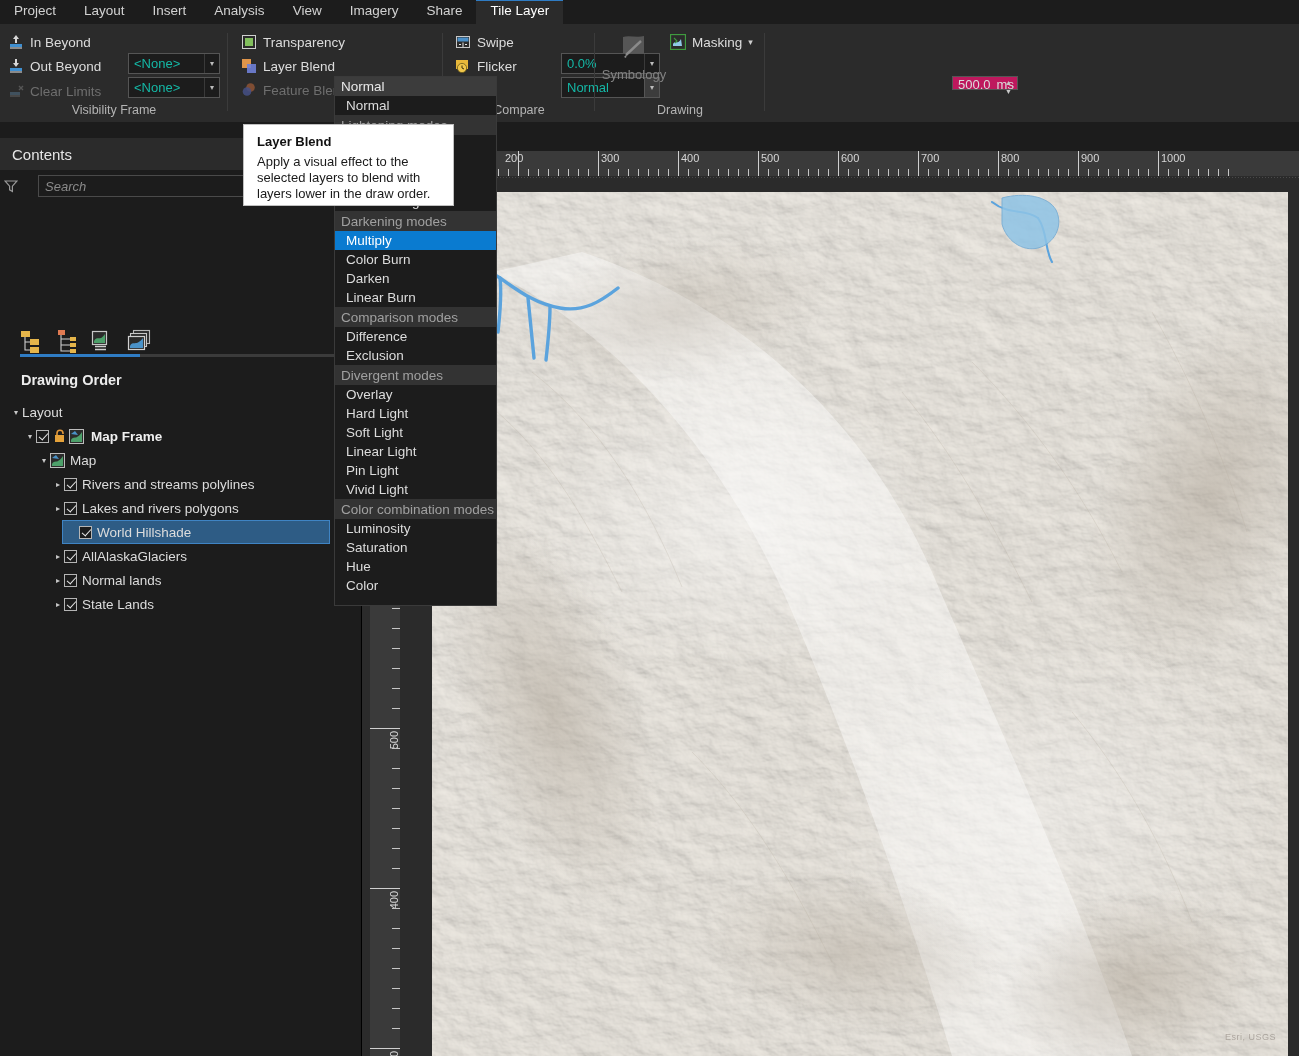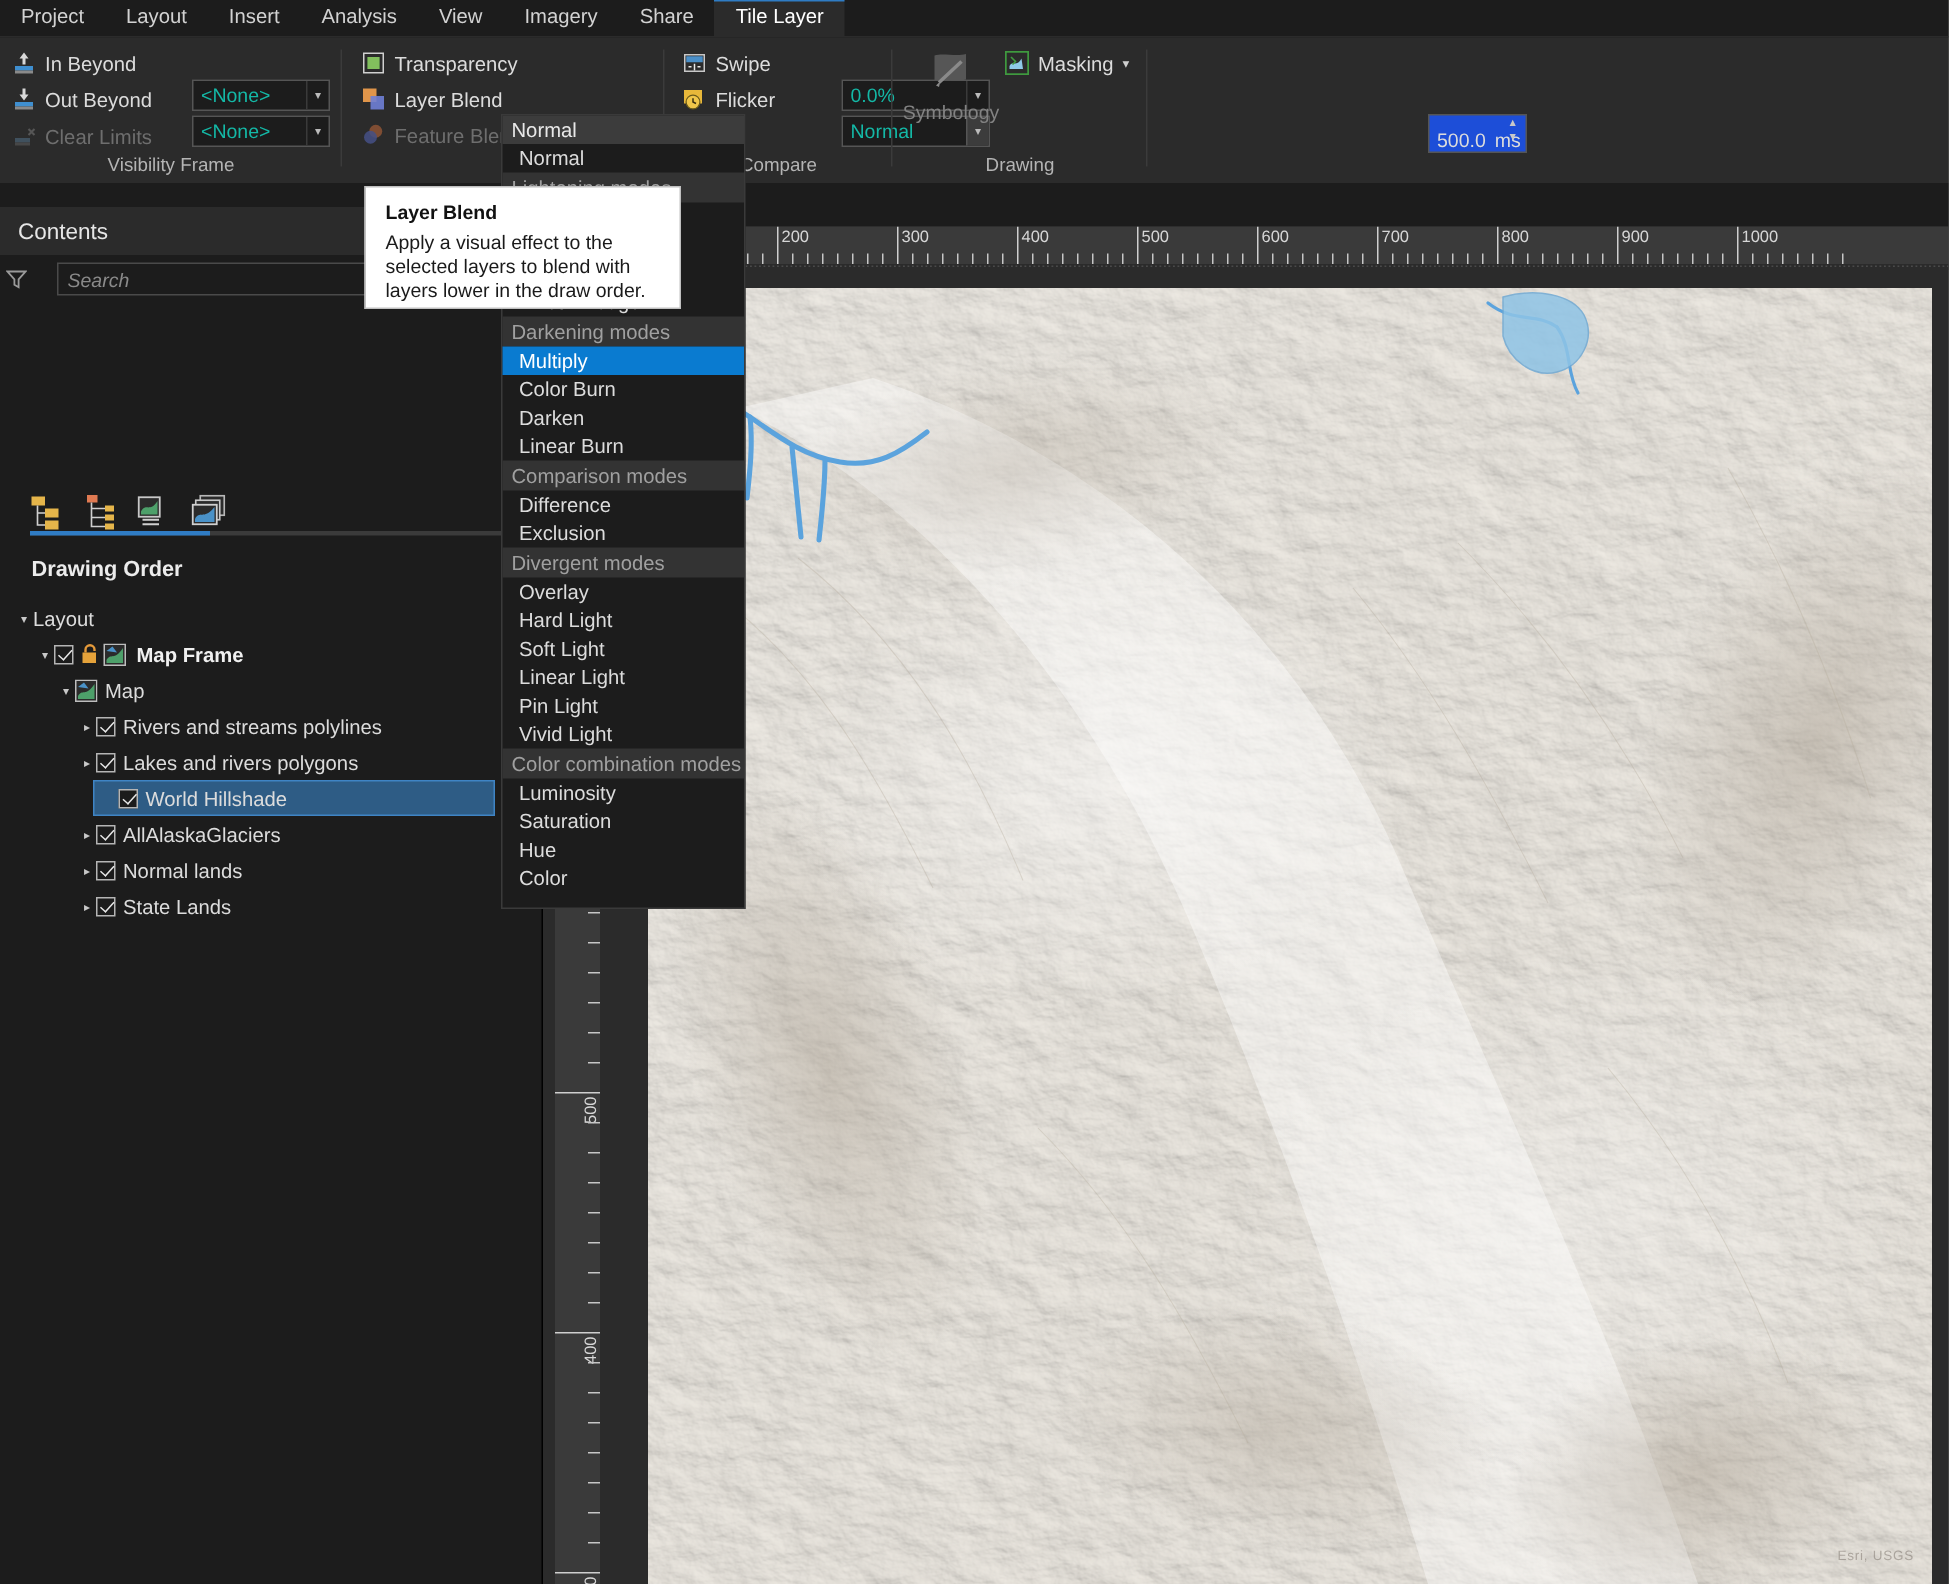--- a/index.html
+++ b/index.html
@@ -57,22 +57,22 @@
     white-space: nowrap; overflow: hidden;
   }
   .rcombo .arrow {
     width: 15px; text-align: center; font-size: 8px; color: #bbb;
     border-left: 1px solid #3a3a3a; height: 100%;
     display: flex; align-items: center; justify-content: center;
   }
   .rcombo.open .arrow { background: #3c3c3c; border-left: 1px solid #555; }
 
   .rspin {
-    height: 26px; background: #1d4ed8; border: 1px solid #555;
-    display: flex; align-items: flex-end; position: relative;
+    height: 14px; background: #be185d; border: 1px solid #555;
+    display: flex; align-items: flex-start; position: relative;
   }
   .rspin .val { font-size: 13px; color: #dcdcdc; padding-left: 5px; }
   .rspin .unit { font-size: 13px; color: #dcdcdc; padding-left: 6px; }
   .rspin .ud {
     position: absolute; right: 3px; top: 2px; width: 11px; height: 16px;
     display: flex; flex-direction: column; justify-content: space-between;
     font-size: 7px; color: #c8c8c8; line-height: 7px; text-align: center;
   }
 
   .bigbtn {
@@ -533,21 +533,21 @@
         <div class="htick maj" style="left: 76px;"></div>
         <div class="hnum" style="left: 76px;">100</div>
         <div class="htick min" style="left: 86px;"></div>
         <div class="htick min" style="left: 96px;"></div>
         <div class="htick min" style="left: 106px;"></div>
         <div class="htick min" style="left: 116px;"></div>
         <div class="htick min" style="left: 126px;"></div>
         <div class="htick min" style="left: 136px;"></div>
         <div class="htick min" style="left: 146px;"></div>
         <div class="htick maj" style="left: 156px;"></div>
-        <div class="hnum" style="left: 156px; text-align: right;">200</div>
+        <div class="hnum" style="left: 140px; text-align: right;">200</div>
         <div class="htick min" style="left: 166px;"></div>
         <div class="htick min" style="left: 176px;"></div>
         <div class="htick min" style="left: 186px;"></div>
         <div class="htick min" style="left: 196px;"></div>
         <div class="htick min" style="left: 206px;"></div>
         <div class="htick min" style="left: 216px;"></div>
         <div class="htick min" style="left: 226px;"></div>
         <div class="htick maj" style="left: 236px;"></div>
         <div class="hnum" style="left: 236px;">300</div>
         <div class="htick min" style="left: 246px;"></div>

